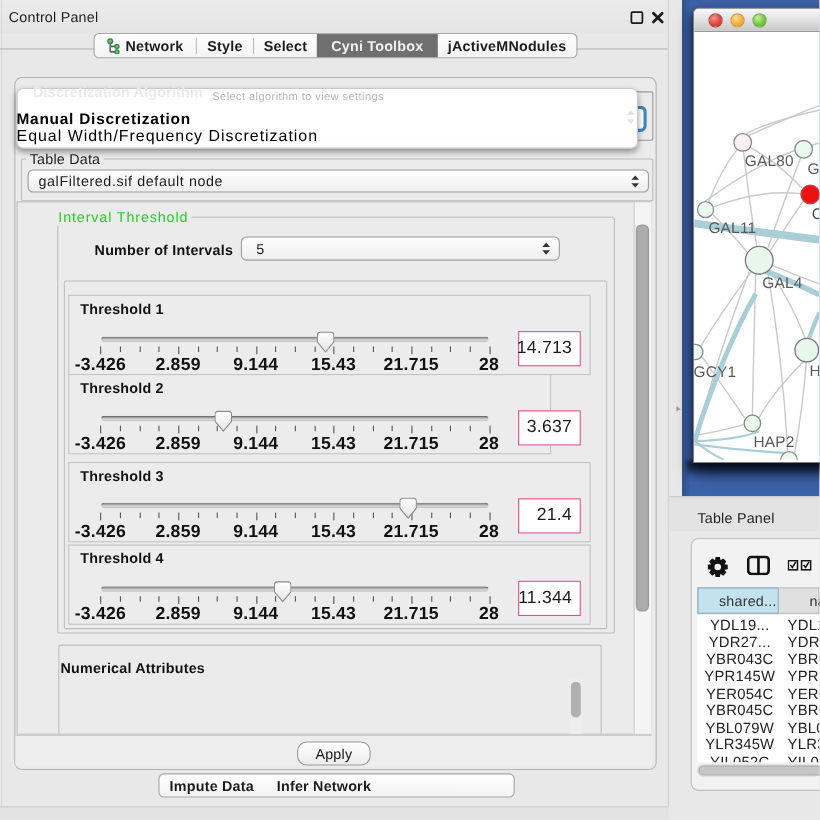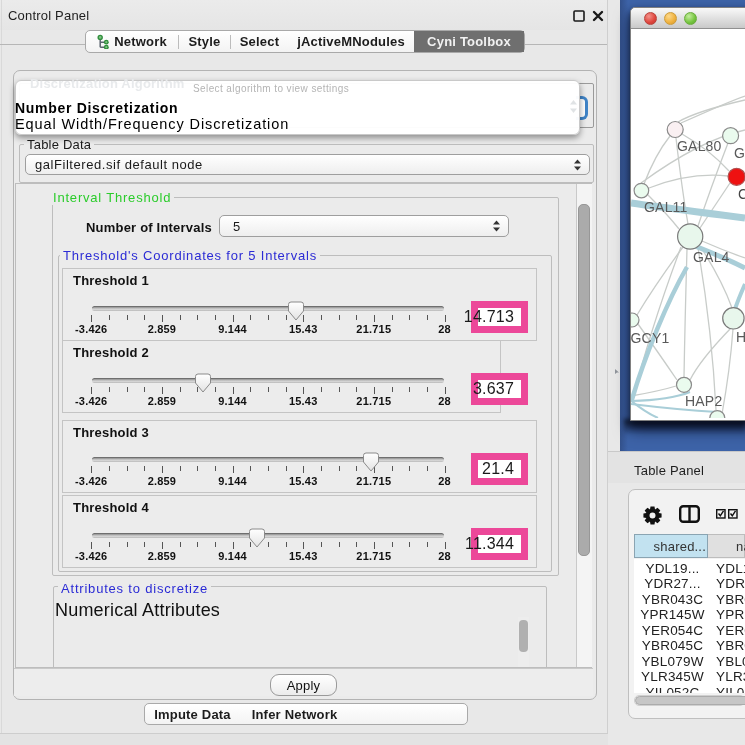--- a/index.html
+++ b/index.html
@@ -33,23 +33,23 @@
   #content{position:absolute;left:0;top:0;width:576px;height:484px;}
   .etched{border:1px solid #bdbdbd;border-radius:2px;}
   
   .tbox{position:absolute;background:#ececec;border:1px solid #c4c4c4;box-sizing:border-box;}
   .ttitle{position:absolute;left:10px;top:4px;font-size:13px;font-weight:700;color:#111;}
   .track{position:absolute;height:5px;border-radius:3px;
          background:linear-gradient(#8f8f8f,#d9d9d9 55%,#b9b9b9);
          border-top:1px solid #6f6f6f; box-sizing:border-box;}
   .knob{position:absolute;width:16px;height:20px;}
   .tick{position:absolute;width:1px;background:#555;}
-  .tlabel{position:absolute;font-size:11px;font-weight:700;color:#111;transform:translateX(-50%);white-space:nowrap;}
+  .tlabel{position:absolute;font-size:16px;font-weight:700;color:#111;transform:translateX(-50%);white-space:nowrap;}
   .vbox{position:absolute;left:408px;top:32px;width:57px;height:32px;background:#fff;
-        border:7px solid #ec4899;box-sizing:border-box;font-size:16px;color:#1a1a1a;
+        border:1px solid #ec4899;box-sizing:border-box;font-size:16px;color:#1a1a1a;
         display:flex;align-items:center;justify-content:flex-end;padding-right:7px;}
   
   #vsb{left:576px;top:184px;width:15px;height:483px;background:#f4f4f4;border-left:1px solid #c9c9c9;}
   #vsbthumb{left:578px;top:204px;width:10px;height:350px;background:#ababab;border-radius:5px;border:1px solid #979797;}
   
   #applyrow{left:14px;top:668px;width:579px;height:27px;background:#ededed;border-top:1px solid #c9c9c9;}
   #applybtn{left:270px;top:674px;width:65px;height:20px;background:linear-gradient(#ffffff,#ececec);
             border:1px solid #9a9a9a;border-radius:9px;font-size:13px;color:#111;
             display:flex;align-items:center;justify-content:center;}
   
@@ -103,22 +103,22 @@
         <circle cx="3.2" cy="3.4" r="1.3" fill="#7cc37f"></circle>
       <circle cx="9.3" cy="8.2" r="2.4" fill="#2f8d3c"></circle>
         <circle cx="9.3" cy="8.2" r="1.1" fill="#7cc37f"></circle>
       <circle cx="9.3" cy="13.2" r="2.4" fill="#2f8d3c"></circle>
         <circle cx="9.3" cy="13.2" r="1.1" fill="#7cc37f"></circle>
     </svg>Network</div>
   <div class="tsep"></div>
   <div class="ttab" style="width:51px">Style</div>
   <div class="tsep"></div>
   <div class="ttab" style="width:57px">Select</div>
+  <div class="ttab" id="tabsel" style="width:110px">Cyni Toolbox</div>
   <div class="ttab" style="width:126px">jActiveMNodules</div>
-  <div class="ttab" id="tabsel" style="width:110px">Cyni Toolbox</div>
 </div>
 
 <div class="abs" id="mainpanel"></div>
 
 <div class="abs" id="tdgroup"></div>
 <div class="abs" id="tdtitle">Table Data</div>
 <div class="abs combo" style="left:25px;top:154px;width:565px;height:21px;padding-left:9px;letter-spacing:0.55px;">galFiltered.sif default node
   <svg class="ar" width="9" height="13" viewBox="0 0 9 13">
       <path d="M4.5 1 L8 5 H1 Z" fill="#333"></path>
       <path d="M4.5 12 L1 8 H8 Z" fill="#333"></path>
@@ -128,21 +128,20 @@
 <div class="abs" id="scrollpane">
     <div id="content">
       <div class="abs etched" style="left:36px;top:13px;width:505px;height:377px;"></div>
       <div class="grouptitle" style="left:34px;top:6px;color:#2bcc2b;">Interval Threshold</div>
       <div class="abs" style="left:70px;top:36px;font-size:13px;font-weight:700;color:#111;white-space:nowrap;">Number of Intervals</div>
       <div class="abs combo" style="left:203px;top:31px;width:290px;height:22px;padding-left:13px;">5<svg class="ar" width="9" height="13" viewBox="0 0 9 13">
           <path d="M4.5 1 L8 5 H1 Z" fill="#333"></path>
           <path d="M4.5 12 L1 8 H8 Z" fill="#333"></path>
         </svg></div>
       <div class="abs etched" style="left:42px;top:71px;width:492px;height:315px;"></div>
-      <div class="grouptitle" style="left:44px;top:64px;color:#2b2bd5;background:#ebebeb;">Threshold's Coordinates for 5 Intervals</div>
       <div class="tbox" style="left:46px;top:84px;width:475px;height:73px;">
         <div class="ttitle">Threshold 1</div>
         <div class="track" style="left:29px;top:36.5px;width:352px;"></div>
         <div class="tick" style="left:28.2px;top:45.5px;height:7px;"></div>
         <div class="tick" style="left:45.9px;top:45.5px;height:5px;"></div>
         <div class="tick" style="left:63.5px;top:45.5px;height:5px;"></div>
         <div class="tick" style="left:81.2px;top:45.5px;height:5px;"></div>
         <div class="tick" style="left:98.9px;top:45.5px;height:7px;"></div>
         <div class="tick" style="left:116.5px;top:45.5px;height:5px;"></div>
         <div class="tick" style="left:134.2px;top:45.5px;height:5px;"></div>
@@ -294,22 +293,21 @@
           <defs>
             <linearGradient id="kg4" x1="0" y1="0" x2="0" y2="1">
               <stop offset="0" stop-color="#ffffff"></stop>
               <stop offset="1" stop-color="#e3e3e3"></stop>
             </linearGradient>
           </defs>
         </svg>
         <div class="vbox">11.344</div>
       </div>
       <div class="abs etched" style="left:37px;top:402px;width:492px;height:120px;"></div>
-      <div class="grouptitle" style="left:42px;top:397px;color:#2b2bd5;">Attributes to discretize</div>
-      <div class="abs" style="left:39px;top:416px;font-size:18px;font-weight:400;color:#111;white-space:nowrap;">Numerical Attributes</div>
+      <div class="abs" style="left:39px;top:416px;font-size:13px;font-weight:700;color:#111;white-space:nowrap;">Numerical Attributes</div>
       <div class="abs" style="left:502px;top:433px;width:11px;height:60px;background:#ededed;"></div>
       <div class="abs" style="left:503px;top:436px;width:9px;height:32px;background:#b0b0b0;border-radius:4px;"></div>
     </div>
   </div>
 
 <div class="abs" id="vsb"></div>
 <div class="abs" id="vsbthumb"></div>
 
 <div class="abs" id="applyrow"></div>
 <div class="abs" id="applybtn">Apply</div>
@@ -433,14 +431,14 @@
 
 <div class="abs" style="left:19px;top:83px;width:573px;height:43px;border:1px solid #9a9a9a;border-radius:2px;"></div>
 <div class="abs" style="left:576px;top:96px;width:12px;height:24px;background:#fff;border:3px solid #3f83c6;border-left:none;border-radius:0 6px 6px 0;box-sizing:border-box;"></div>
 <div class="abs" id="popup"></div>
 <svg class="abs" style="left:569px;top:99px" width="9" height="15" viewBox="0 0 9 15">
     <path d="M4.5 1 L8 5.5 H1 Z" fill="#e0e3e5"></path>
     <path d="M4.5 14 L1 9.5 H8 Z" fill="#e0e3e5"></path>
   </svg>
 <div class="abs" style="left:30px;top:76px;font-size:13px;font-weight:700;color:#e8eaec;">Discretization Algorithm</div>
 <div class="abs" style="left:193px;top:83px;font-size:10px;color:#b4b4b4;letter-spacing:0.4px;">Select algorithm to view settings</div>
-<div class="abs" style="left:15px;top:100px;font-size:14px;font-weight:700;color:#000;letter-spacing:0.7px;">Number Discretization</div>
+<div class="abs" style="left:15px;top:100px;font-size:14px;font-weight:700;color:#000;letter-spacing:0.7px;">Manual Discretization</div>
 <div class="abs" style="left:15px;top:116px;font-size:14.5px;color:#000;letter-spacing:0.9px;">Equal Width/Frequency Discretization</div>
 
 </body></html>

